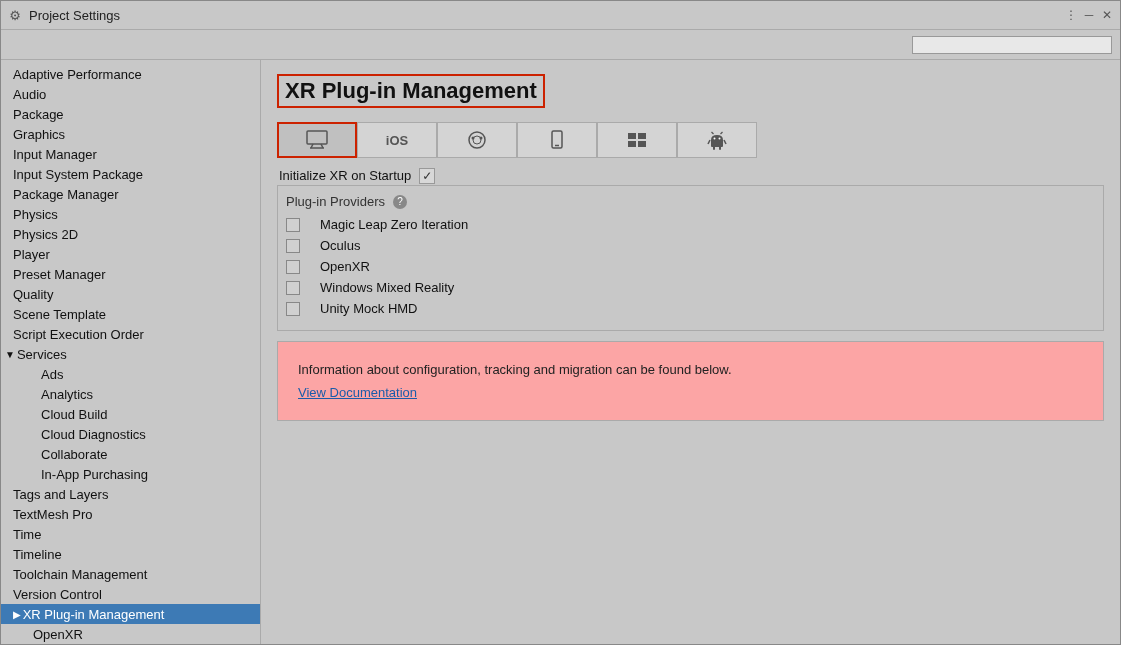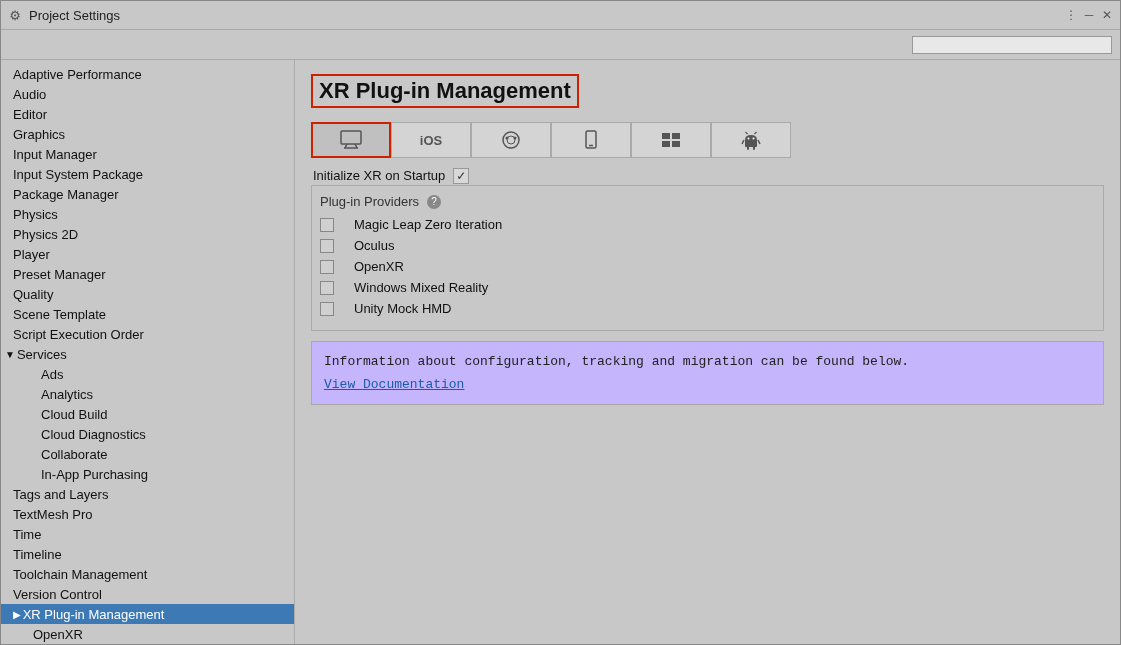--- a/index.html
+++ b/index.html
@@ -78,21 +78,21 @@
       padding: 0 4px;
       font-size: 12px;
       outline: none;
     }
     .main-content {
       display: flex;
       flex: 1;
       overflow: hidden;
     }
     .sidebar {
-      width: 294px;
+      width: 260px;
       background: #c8c8c8;
       border-right: 1px solid #aaa;
       overflow-y: auto;
       padding: 4px 0;
     }
     .sidebar-item {
       padding: 2px 12px;
       font-size: 13px;
       color: #111;
       cursor: pointer;
@@ -222,24 +222,23 @@
       background: #d0d0d0;
       cursor: pointer;
       flex-shrink: 0;
     }
     .provider-label {
       font-size: 13px;
       color: #111;
     }
     .info-box {
       border: 1px solid #aaa;
-      background: #c4b5fd;
-      padding: 12px;
+      background: #fca5a5;
+      padding: 20px;
       margin-top: 10px;
-      font-family: Liberation Mono, monospace;
     }
     .info-text {
       font-size: 13px;
       color: #222;
       margin-bottom: 8px;
     }
     .doc-link {
       color: #1a5caa;
       font-size: 13px;
       text-decoration: underline;
@@ -268,21 +267,21 @@
 
   <div class="search-bar">
     <input class="search-input" type="text" placeholder="" style="">
   </div>
 
   <div class="main-content">
 
     <div class="sidebar">
       <div class="sidebar-item">Adaptive Performance</div>
       <div class="sidebar-item">Audio</div>
-      <div class="sidebar-item">Editor</div>
+      <div class="sidebar-item">Package</div>
       <div class="sidebar-item">Graphics</div>
       <div class="sidebar-item">Input Manager</div>
       <div class="sidebar-item">Input System Package</div>
       <div class="sidebar-item">Package Manager</div>
       <div class="sidebar-item">Physics</div>
       <div class="sidebar-item">Physics 2D</div>
       <div class="sidebar-item">Player</div>
       <div class="sidebar-item">Preset Manager</div>
       <div class="sidebar-item">Quality</div>
       <div class="sidebar-item">Scene Template</div>

